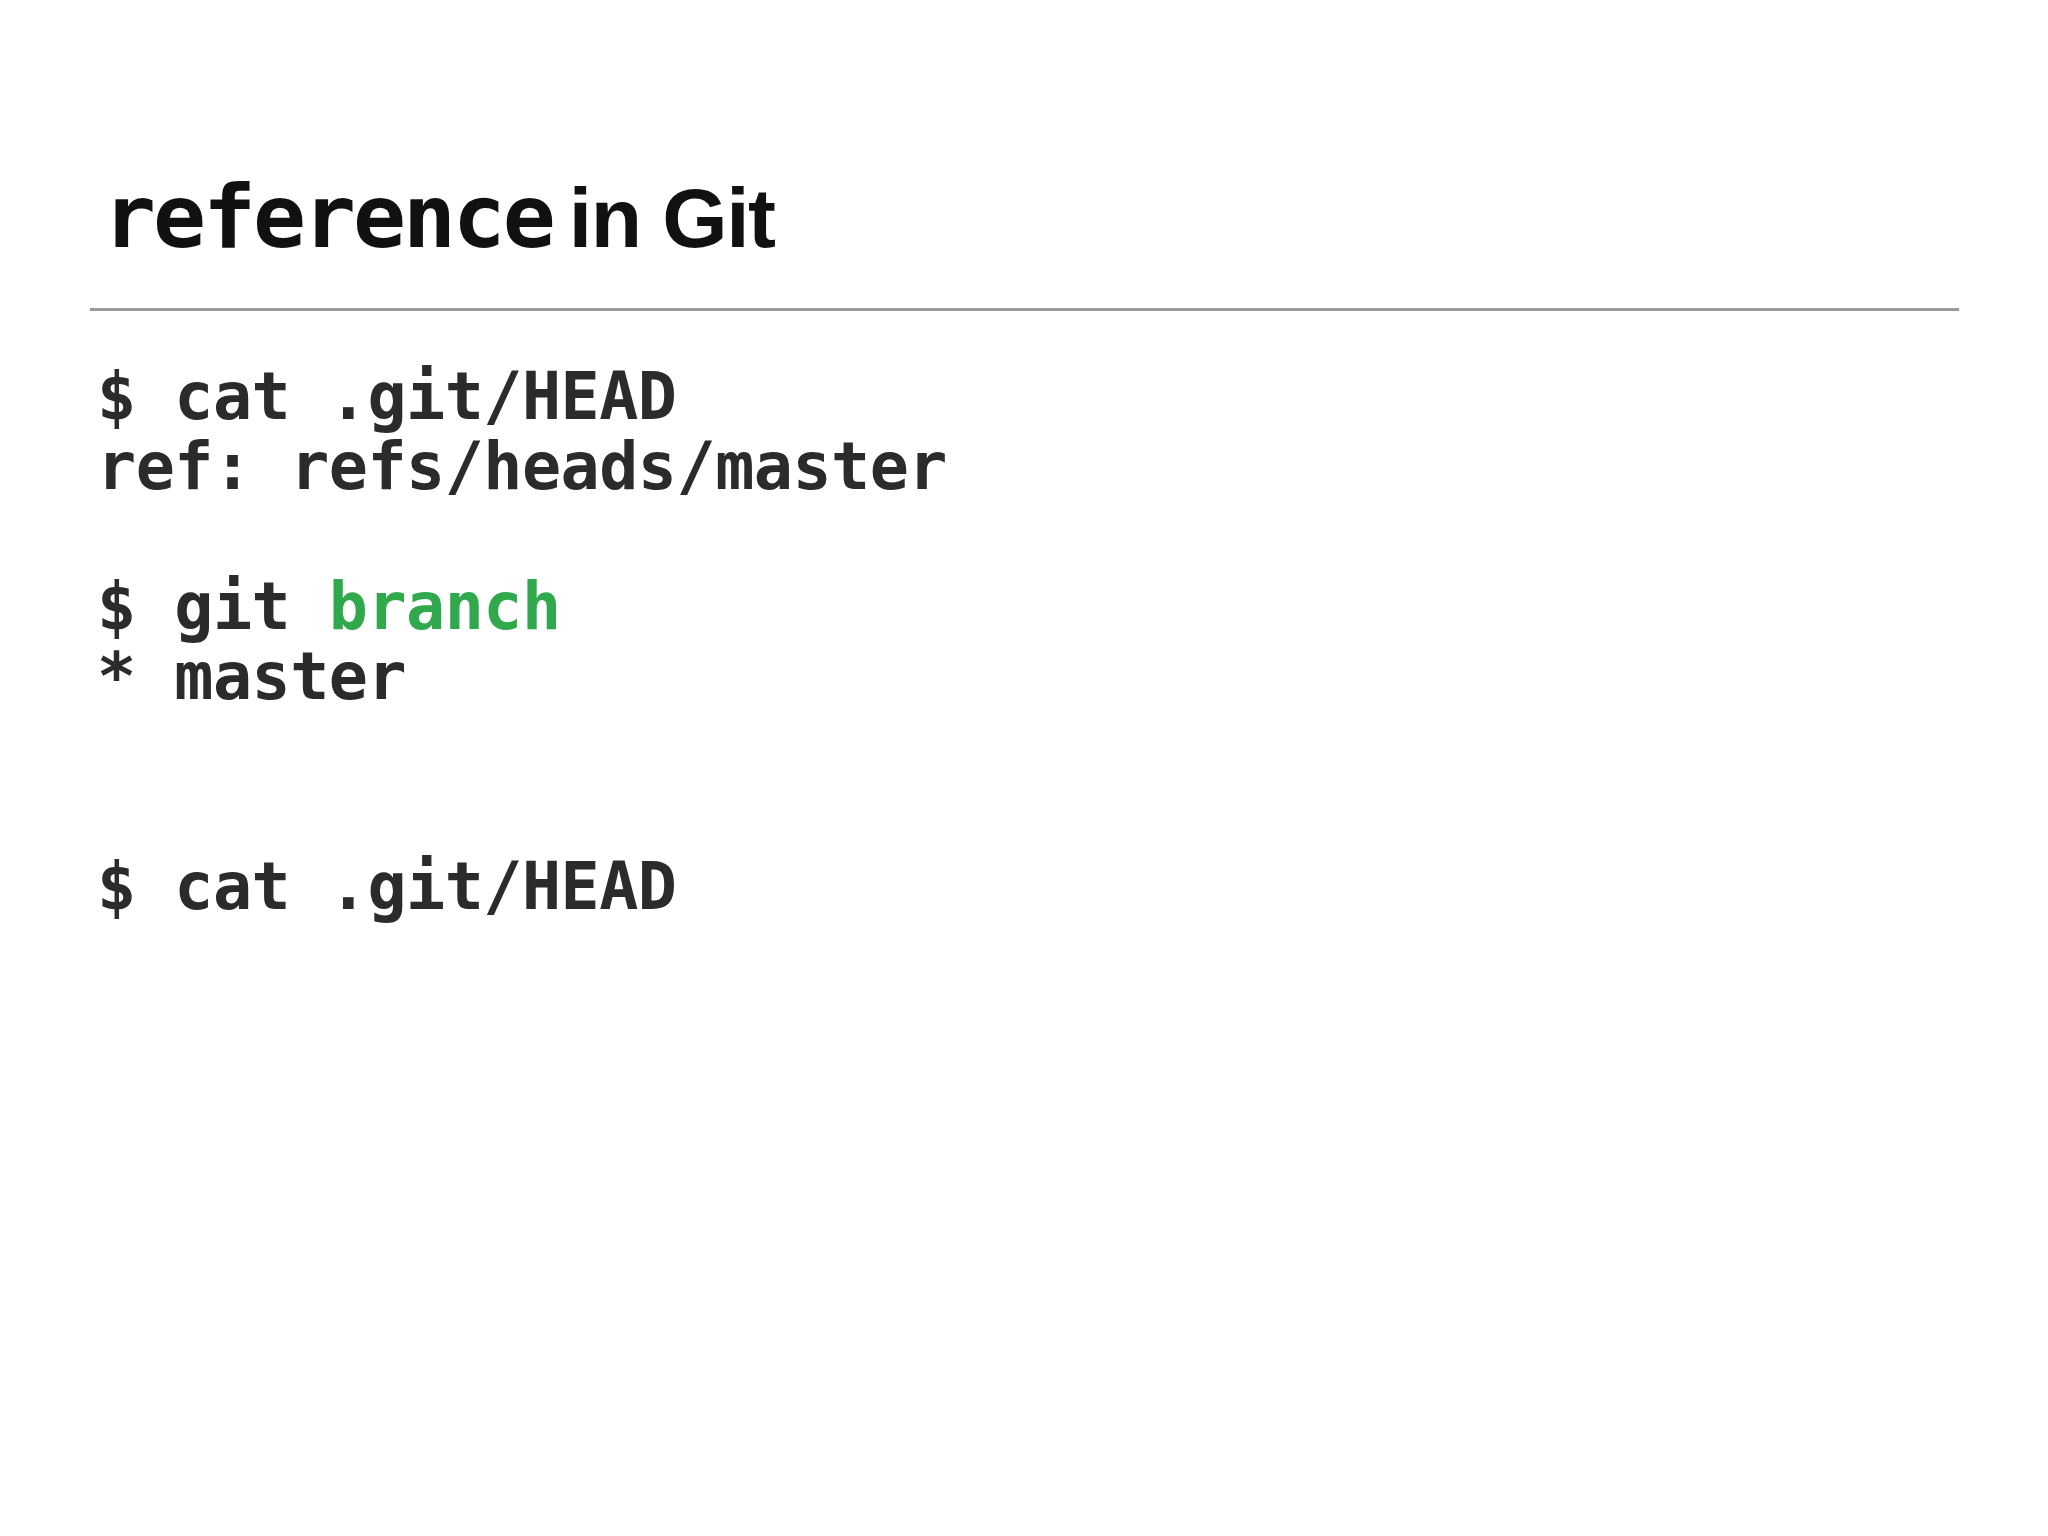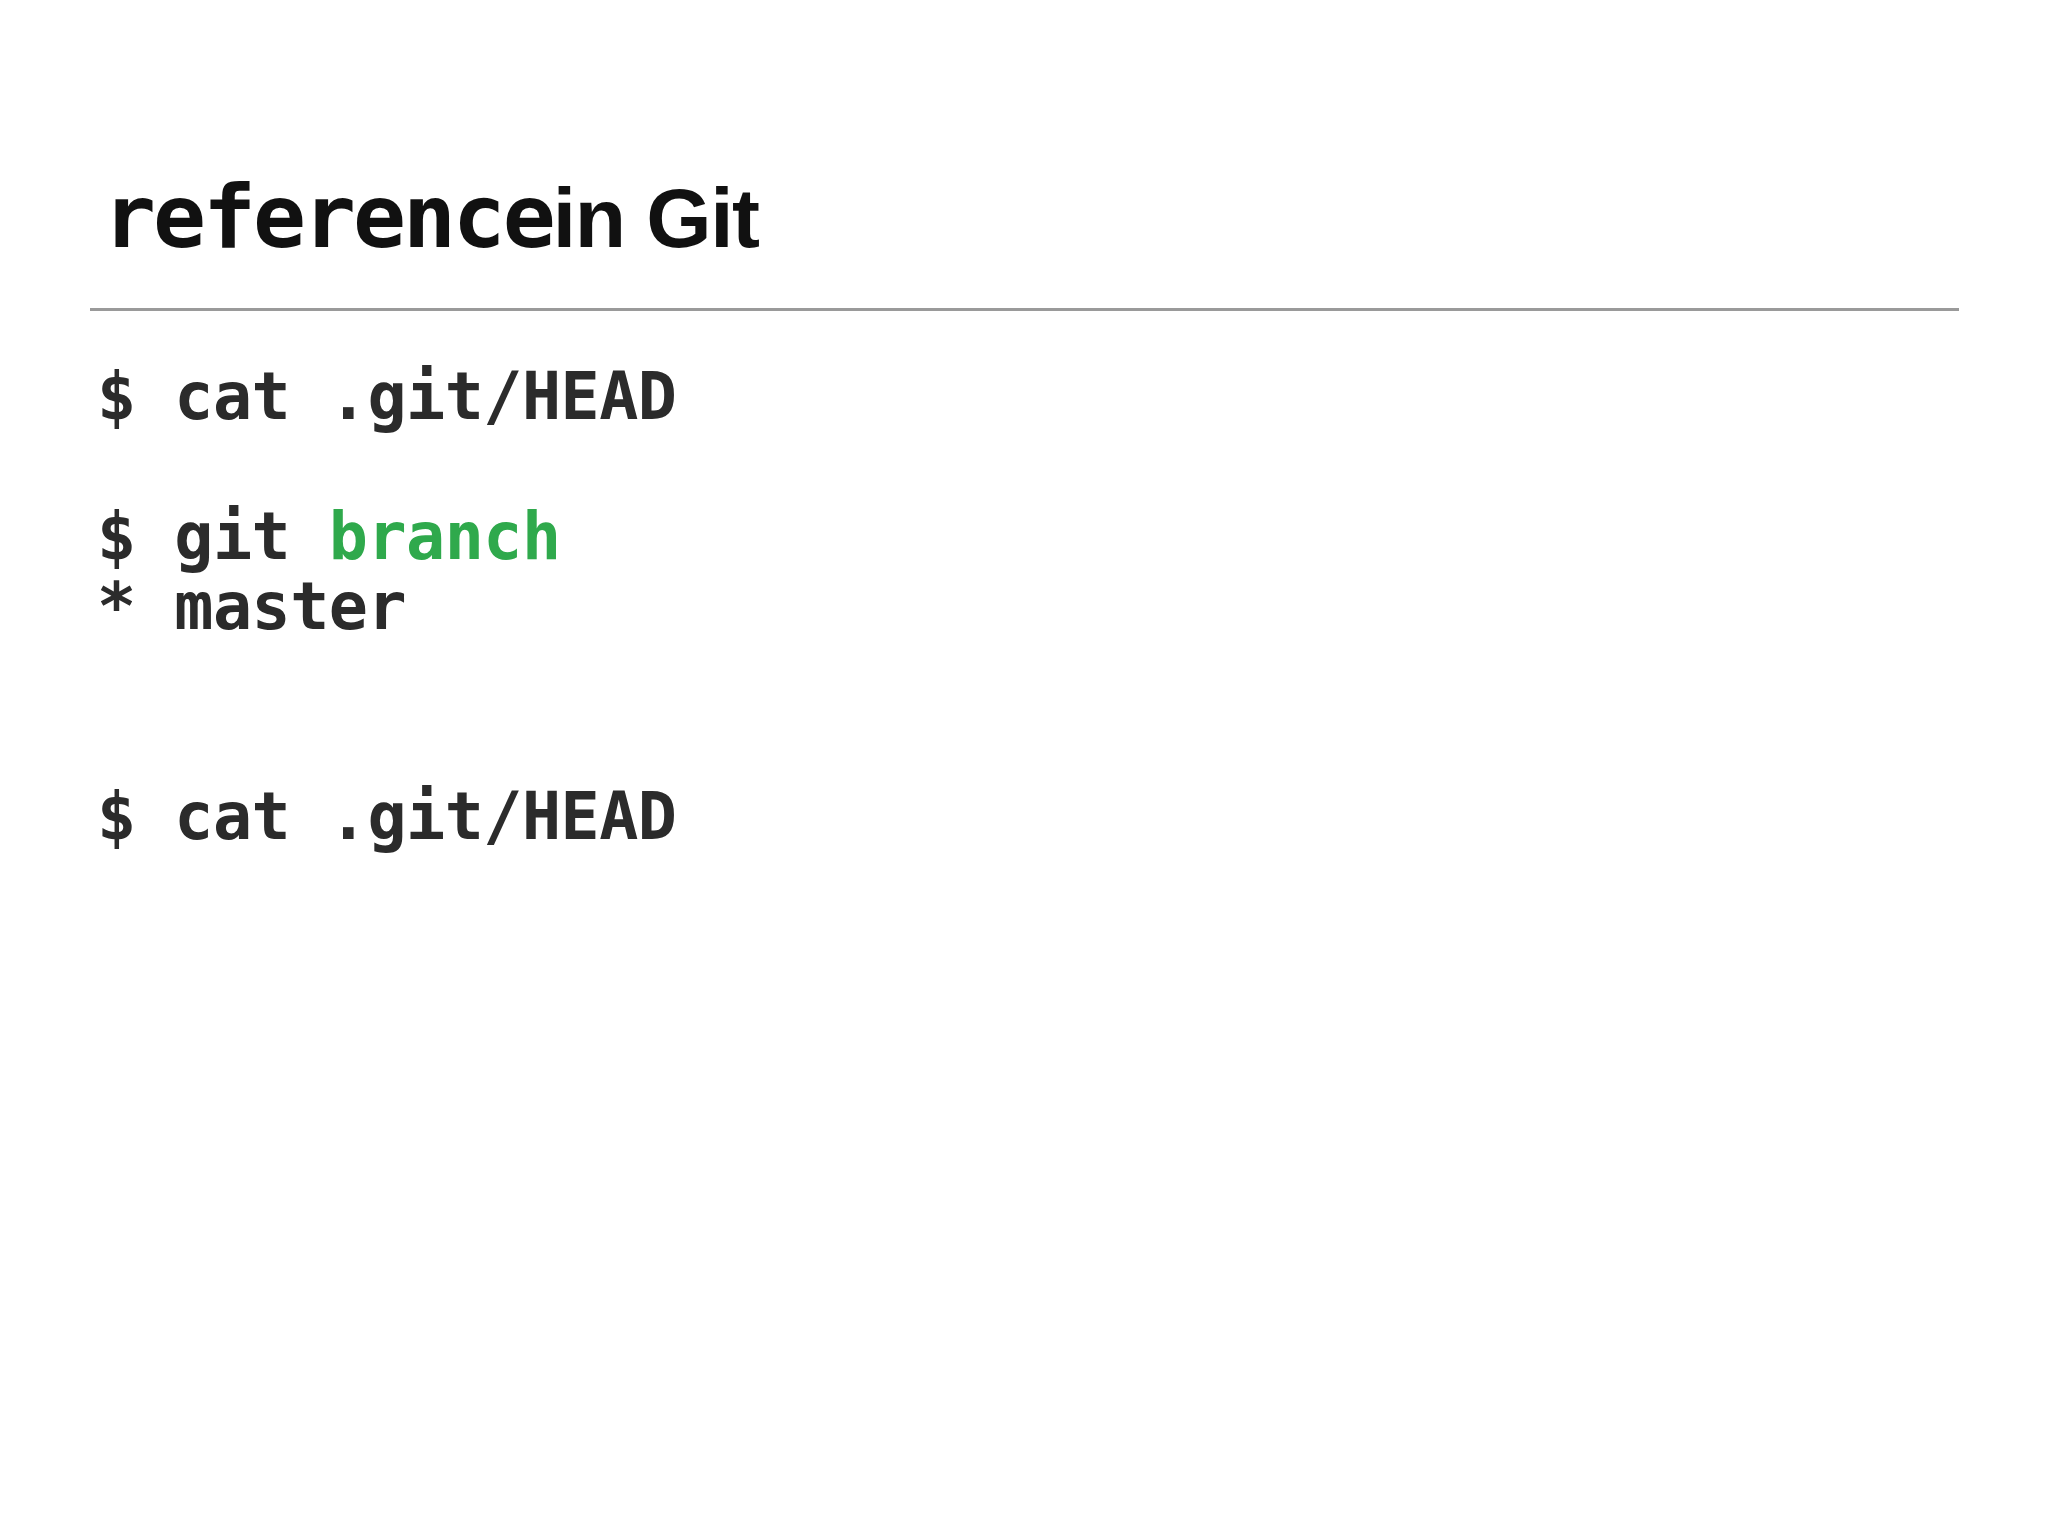--- a/index.html
+++ b/index.html
@@ -23,21 +23,21 @@
     position:absolute;left:103px;top:172px;
     line-height:90px;white-space:nowrap;
     color:var(--title-text);
   }
   .title-keyword{
     font-family:"DejaVu Sans Mono","Liberation Mono",monospace;
     font-weight:700;font-size:88px;letter-spacing:-3px;
   }
   .title-suffix{
     font-family:"Liberation Sans","DejaVu Sans",sans-serif;
-    font-weight:700;font-size:84px;margin-left:0;letter-spacing:-1.5px;
+    font-weight:700;font-size:84px;margin-left:16px;letter-spacing:-1.5px;
   }
   .divider{
     position:absolute;left:90px;top:308px;width:1869px;height:0;
     border-top:3px solid var(--divider-gray);
   }
   .terminal{
     position:absolute;left:97px;top:362px;
     font-family:"DejaVu Sans Mono","Liberation Mono",monospace;
     font-weight:700;font-size:65px;line-height:70px;letter-spacing:-0.5px;
     color:var(--code-text);
@@ -51,20 +51,21 @@
 <div class="slide">
 
   <h1 class="slide-title" style="margin:0;">
     <span class="title-keyword">reference</span><span class="title-suffix">in Git</span>
   </h1>
 
   <div class="divider"></div>
 
   <div class="terminal">
     <div class="code-line"><span>$ cat .git/HEAD</span></div>
+    <div class="code-line"><span>ref: refs/heads/master</span></div>
     <div class="code-line"></div>
     <div class="code-line"><span>$ git </span><span class="seg-green">branch</span></div>
     <div class="code-line"><span>* master</span></div>
     <div class="code-line"></div>
     <div class="code-line"></div>
     <div class="code-line"><span>$ cat .git/HEAD</span></div>
   </div>
 
 </div>
 

